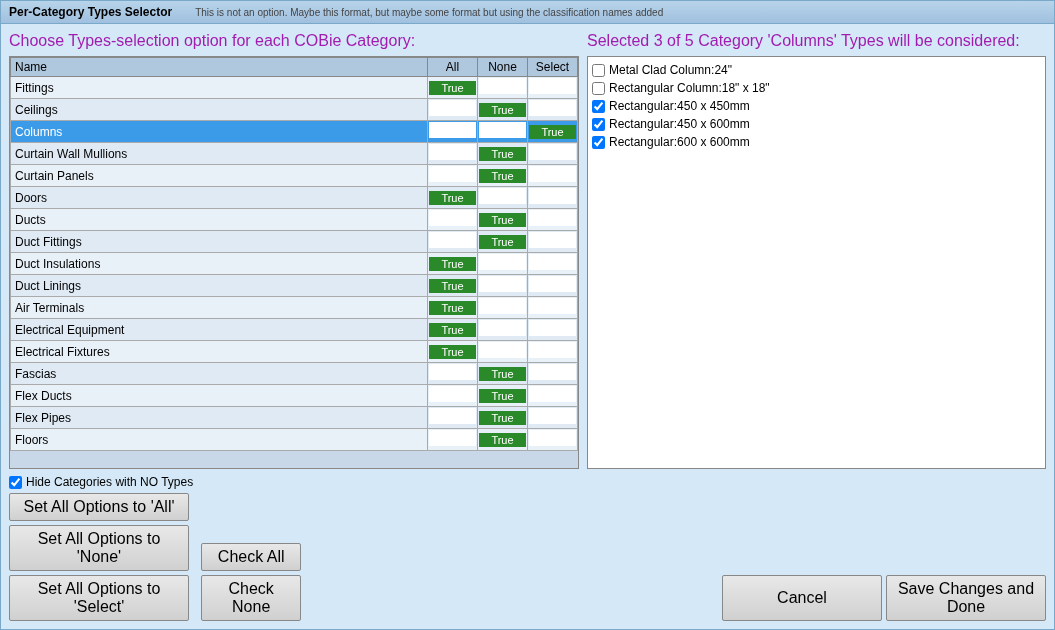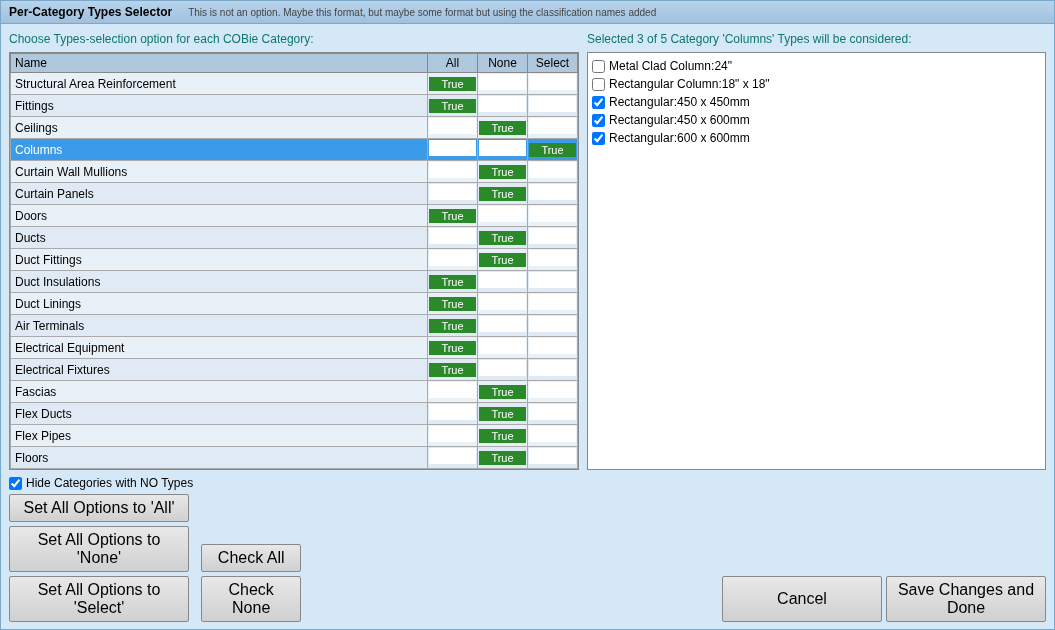--- a/index.html
+++ b/index.html
@@ -20,21 +20,21 @@
       flex-direction: column;
     }
     .title-bar {
       background: linear-gradient(to bottom, #b8d4ea, #a0c0df);
       padding: 4px 8px;
       font-size: 12px;
       color: #000;
       border-bottom: 1px solid #7aa8c9;
       display: flex;
       align-items: center;
-      gap: 16px;
+      gap: 23px;
     }
     .title-bar-text {
       font-weight: bold;
     }
     .title-bar-subtitle {
       font-size: 10px;
       color: #444;
     }
     .content {
       flex: 1;
@@ -54,22 +54,22 @@
       flex-direction: column;
       gap: 4px;
     }
     .right-panel {
       flex: 1;
       display: flex;
       flex-direction: column;
       gap: 4px;
     }
     .panel-label {
-      font-size: 12px;
-      color: #0f766e;
+      font-size: 16px;
+      color: #a21caf;
       margin-bottom: 2px;
     }
     .table-container {
       flex: 1;
       border: 1px solid #888;
       background: #c8d8e8;
       overflow: hidden;
       position: relative;
     }
     .table-inner {
@@ -220,26 +220,20 @@
             <table>
               <thead>
                 <tr>
                   <th class="name-col">Name</th>
                   <th class="type-col">All</th>
                   <th class="type-col">None</th>
                   <th class="type-col">Select</th>
                 </tr>
               </thead>
               <tbody id="table-body">
-              <tr>
-                    <td>Structural Area Reinforcement</td>
-                    <td><span class="cell-true">True</span></td>
-                    <td><span class="cell-empty"></span></td>
-                    <td><span class="cell-empty"></span></td>
-                  </tr>
                   <tr>
                     <td>Fittings</td>
                     <td><span class="cell-true">True</span></td>
                     <td><span class="cell-empty"></span></td>
                     <td><span class="cell-empty"></span></td>
                   </tr>
                   <tr>
                     <td>Ceilings</td>
                     <td><span class="cell-empty"></span></td>
                     <td><span class="cell-true">True</span></td>

